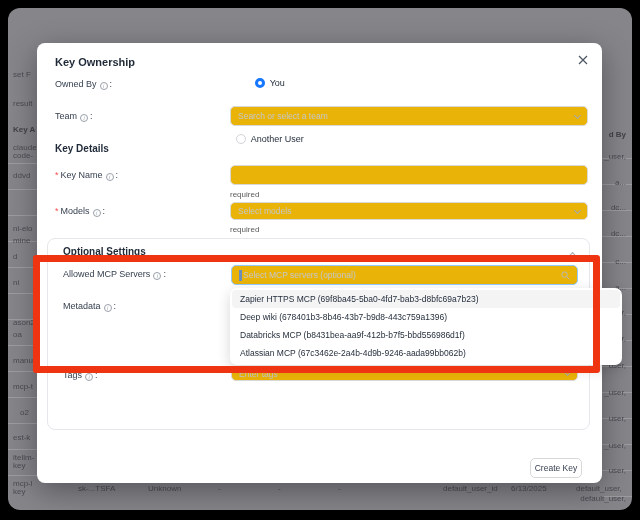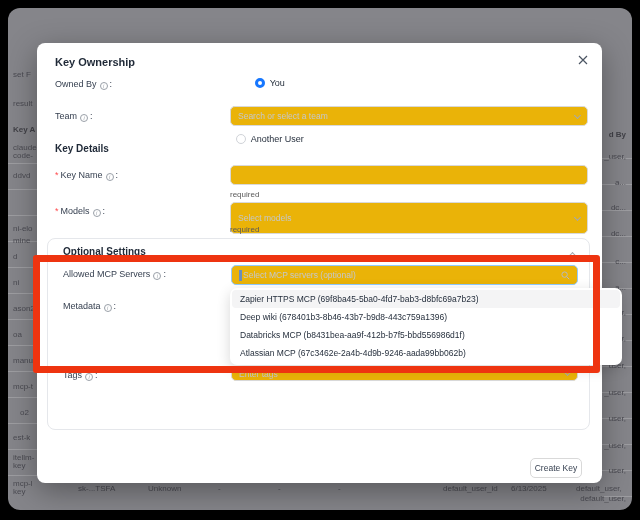--- a/index.html
+++ b/index.html
@@ -60,21 +60,21 @@
     <div class="frag" style="left:5px;top:62px;">set F</div>
     <div class="frag" style="left:5px;top:91px;">result</div>
     <div class="frag b" style="left:5px;top:117px;">Key A</div>
     <div class="frag" style="left:5px;top:135px;">claude</div>
     <div class="frag" style="left:5px;top:143px;">code-</div>
     <div class="frag" style="left:5px;top:163px;">ddvd</div>
     <div class="frag" style="left:5px;top:188px;margin-top:40px;">mine</div>
     <div class="frag" style="left:5px;top:216px;">ni-elo</div>
     <div class="frag" style="left:5px;top:244px;">d</div>
     <div class="frag" style="left:5px;top:270px;">ni</div>
-    <div class="frag" style="left:5px;top:296px;">ason2</div>
+    <div class="frag" style="left:5px;top:310px;">ason2</div>
     <div class="frag" style="left:5px;top:322px;">oa</div>
     <div class="frag" style="left:5px;top:348px;">manu</div>
     <div class="frag" style="left:5px;top:374px;">mcp-t</div>
     <div class="frag" style="left:12px;top:400px;">o2</div>
     <div class="frag" style="left:5px;top:425px;">est-k</div>
     <div class="frag" style="left:5px;top:445px;">itellm-</div>
     <div class="frag" style="left:5px;top:453px;">key</div>
     <div class="frag" style="left:5px;top:471px;">mcp-l</div>
     <div class="frag" style="left:5px;top:479px;">key</div>
 
@@ -136,21 +136,21 @@
 
     <div class="heading" style="top:100px;">Key Details</div>
 
     <div class="lbl" style="top:127px;"><span class="ast">*</span><span>Key Name</span><span class="info">i</span>:</div>
     <div class="field" style="top:122px;">
       <input value="" style="">
     </div>
     <div class="hint" style="top:147px;">required</div>
 
     <div class="lbl" style="top:163px;"><span class="ast">*</span><span>Models</span><span class="info">i</span>:</div>
-    <div class="field" style="top:159px;height:32px;justify-content:center;">
+    <div class="field" style="top:159px;height:18px;justify-content:center;">
       <input placeholder="Select models" style="">
       <span class="chev"></span>
     </div>
     <div class="hint" style="top:182px;">required</div>
 
     <div class="card">
       <div class="heading" style="left:15px;top:7px;">Optional Settings</div>
       <span class="chev up" style="position:absolute;right:14px;top:11px;"></span>
 
       <div class="lbl" style="top:30px;"><span>Allowed MCP Servers</span><span class="info">i</span>:</div>

